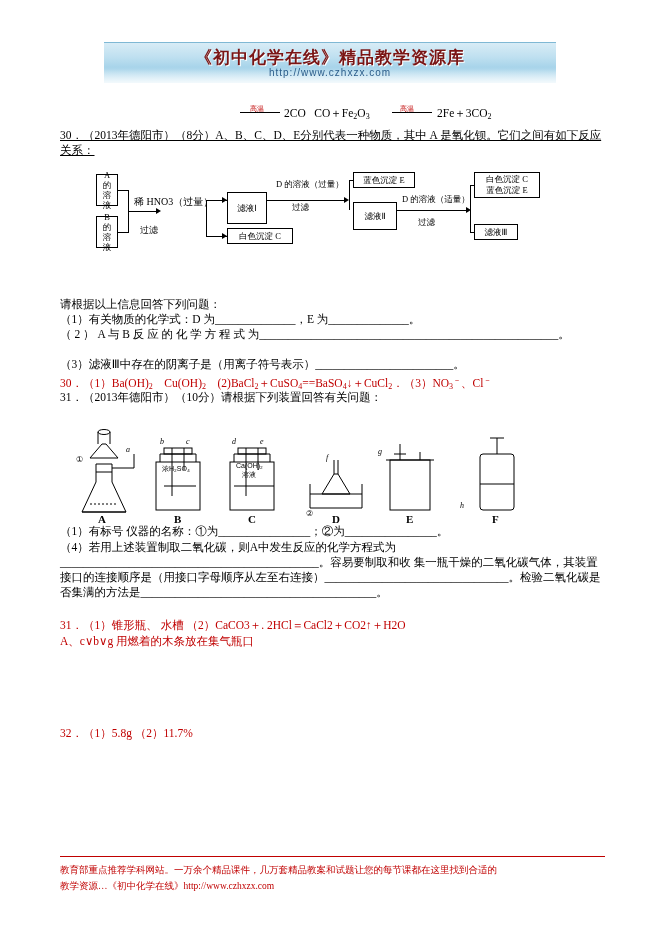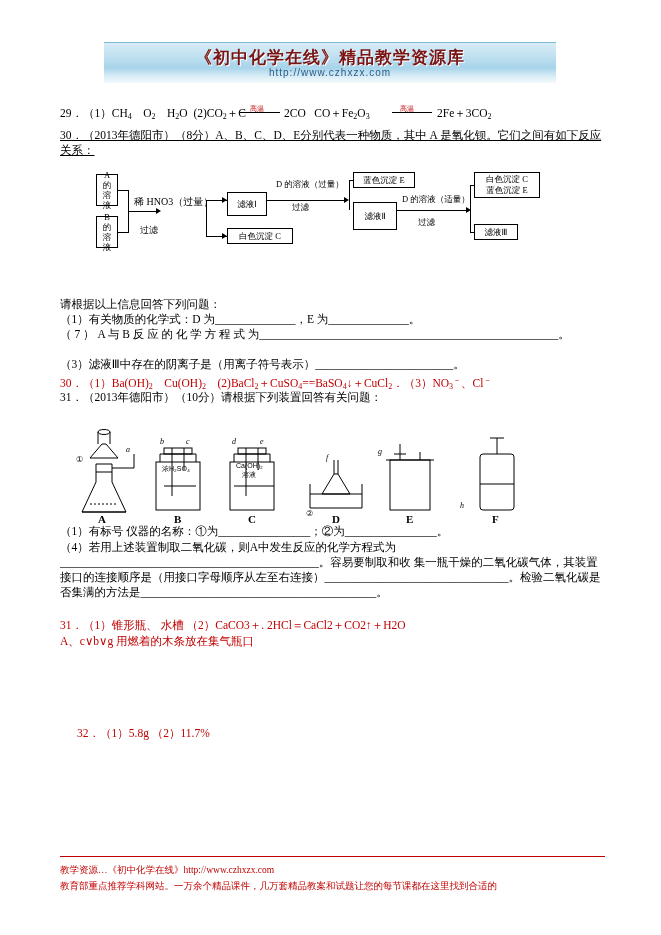--- a/index.html
+++ b/index.html
@@ -65,23 +65,20 @@
 <body>
 
 <div class="page">
 
   <div class="banner">
     <div class="wave"></div>
     <div class="banner-title">《初中化学在线》精品教学资源库</div>
     <div class="banner-sub">http://www.czhxzx.com</div>
   </div>
 
-  <div class="line" style="left:60px;top:106px;">
-    <span>29．</span><span>（1）CH<sub>4</sub>&nbsp;&nbsp;&nbsp; O<sub>2</sub>&nbsp;&nbsp;&nbsp; H<sub>2</sub>O&nbsp;&nbsp;(2)CO<sub>2</sub>＋C</span>
-  </div>
   <div class="line" style="left:250px;top:102px;font-size:7px;color:#c00000;">高温</div>
   <div class="line" style="left:240px;top:112px;width:40px;height:1px;background:#000;"></div>
   <div class="line" style="left:284px;top:106px;">2CO&nbsp;&nbsp; CO＋Fe<sub>2</sub>O<sub>3</sub></div>
   <div class="line" style="left:400px;top:102px;font-size:7px;color:#c00000;">高温</div>
   <div class="line" style="left:392px;top:112px;width:40px;height:1px;background:#000;"></div>
   <div class="line" style="left:437px;top:106px;">2Fe＋3CO<sub>2</sub></div>
 
   <div class="wrapline" style="left:60px;top:128px;width:545px;text-decoration:underline;">30．（2013年德阳市）（8分）A、B、C、D、E分别代表一种物质，其中 A 是氧化钡。它们之间有如下反应关系：</div>
 
   <div class="flow">
@@ -100,21 +97,21 @@
 
     <div class="fline" style="left:22px;top:22px;width:10px;height:1px;"></div>
     <div class="fline" style="left:22px;top:64px;width:10px;height:1px;"></div>
     <div class="fline" style="left:32px;top:22px;width:1px;height:43px;"></div>
     <div class="fline" style="left:32px;top:43px;width:28px;height:1px;"></div>
     <div class="harrow" style="left:60px;top:40px;"></div>
 
     <div class="flabel" style="left:38px;top:27px;font-size:10px;white-space:nowrap;">稀 HNO3（过量）</div>
     <div class="flabel" style="left:44px;top:56px;font-size:9px;">过滤</div>
 
-    <div class="fbox" style="left:131px;top:24px;width:40px;height:24px;">滤液Ⅰ</div>
+    <div class="fbox" style="left:131px;top:24px;width:40px;height:32px;">滤液Ⅰ</div>
     <div class="fbox" style="left:131px;top:60px;width:66px;height:16px;">白色沉淀 C</div>
     <div class="fline" style="left:110px;top:32px;width:21px;height:1px;"></div>
     <div class="fline" style="left:110px;top:32px;width:1px;height:36px;"></div>
     <div class="fline" style="left:110px;top:68px;width:21px;height:1px;"></div>
     <div class="harrow" style="left:126px;top:29px;"></div>
     <div class="harrow" style="left:126px;top:65px;"></div>
 
     <div class="flabel" style="left:180px;top:11px;">D 的溶液（过量）</div>
     <div class="flabel" style="left:196px;top:34px;">过滤</div>
     <div class="fline" style="left:171px;top:32px;width:80px;height:1px;"></div>
@@ -136,21 +133,21 @@
       <span>蓝色沉淀 E</span>
     </div>
     <div class="fbox" style="left:378px;top:56px;width:44px;height:16px;">滤液Ⅲ</div>
     <div class="fline" style="left:374px;top:17px;width:4px;height:1px;"></div>
     <div class="fline" style="left:374px;top:17px;width:1px;height:47px;"></div>
     <div class="fline" style="left:374px;top:64px;width:4px;height:1px;"></div>
   </div>
 
   <div class="wrapline" style="left:60px;top:297px;width:545px;">请根据以上信息回答下列问题：</div>
   <div class="wrapline" style="left:60px;top:312px;width:545px;">（1）有关物质的化学式：D 为______________，E 为______________。</div>
-  <div class="wrapline" style="left:60px;top:327px;width:545px;">（ 7 ） A 与 B 反 应 的 化 学 方 程 式 为____________________________________________________。</div>
+  <div class="wrapline" style="left:60px;top:327px;width:545px;">（ 2 ） A 与 B 反 应 的 化 学 方 程 式 为____________________________________________________。</div>
   <div class="wrapline" style="left:60px;top:357px;width:545px;">（3）滤液Ⅲ中存在的阴离子是（用离子符号表示）________________________。</div>
   <div class="wrapline red" style="left:60px;top:373px;width:560px;">30．（1）Ba(OH)<sub>2</sub>&nbsp;&nbsp;&nbsp; Cu(OH)<sub>2</sub>&nbsp;&nbsp;&nbsp; (2)BaCl<sub>2</sub>＋CuSO<sub>4</sub>==BaSO<sub>4</sub>↓＋CuCl<sub>2</sub>．（3）NO<sub>3</sub><sup>－</sup>、Cl<sup>－</sup></div>
 
   <div class="wrapline" style="left:60px;top:390px;width:545px;">31．（2013年德阳市）（10分）请根据下列装置回答有关问题：</div>
 
   <div class="apparatus">
     <svg width="520" height="100" viewBox="0 0 520 100">
       <g stroke="#000" fill="none" stroke-width="1">
 
         <path d="M22,88 L36,58 L36,48 L52,48 L52,58 L66,88 Z"></path>
@@ -219,21 +216,21 @@
         <text x="432" y="99">F</text>
       </g>
     </svg>
   </div>
 
   <div class="wrapline" style="left:60px;top:524px;width:545px;">（1）有标号 仪器的名称：①为________________；②为________________。</div>
   <div class="wrapline" style="left:60px;top:540px;width:548px;">（4）若用上述装置制取二氧化碳，则A中发生反应的化学方程式为_____________________________________________。容易要制取和收 集一瓶干燥的二氧化碳气体，其装置接口的连接顺序是（用接口字母顺序从左至右连接）________________________________。检验二氧化碳是否集满的方法是_________________________________________。</div>
   <div class="wrapline red" style="left:60px;top:618px;width:560px;">31．（1）锥形瓶、   水槽    （2）CaCO3＋. 2HCl＝CaCl2＋CO2↑＋H2O</div>
   <div class="wrapline red" style="left:60px;top:634px;width:560px;">A、c∨b∨g     用燃着的木条放在集气瓶口</div>
 
-  <div class="wrapline red" style="left:60px;top:726px;width:548px;margin-left:17px;">32．（1）5.8g   （2）11.7%</div>
+  <div class="wrapline red" style="left:60px;top:726px;width:548px;">32．（1）5.8g   （2）11.7%</div>
 
   <div class="hr"></div>
   <div class="footer">
+    <div>教育部重点推荐学科网站。一万余个精品课件，几万套精品教案和试题让您的每节课都在这里找到合适的</div>
     <div>教学资源…《初中化学在线》http://www.czhxzx.com</div>
-    <div>教育部重点推荐学科网站。一万余个精品课件，几万套精品教案和试题让您的每节课都在这里找到合适的</div>
   </div>
 
 </div>
 
 </body></html>

